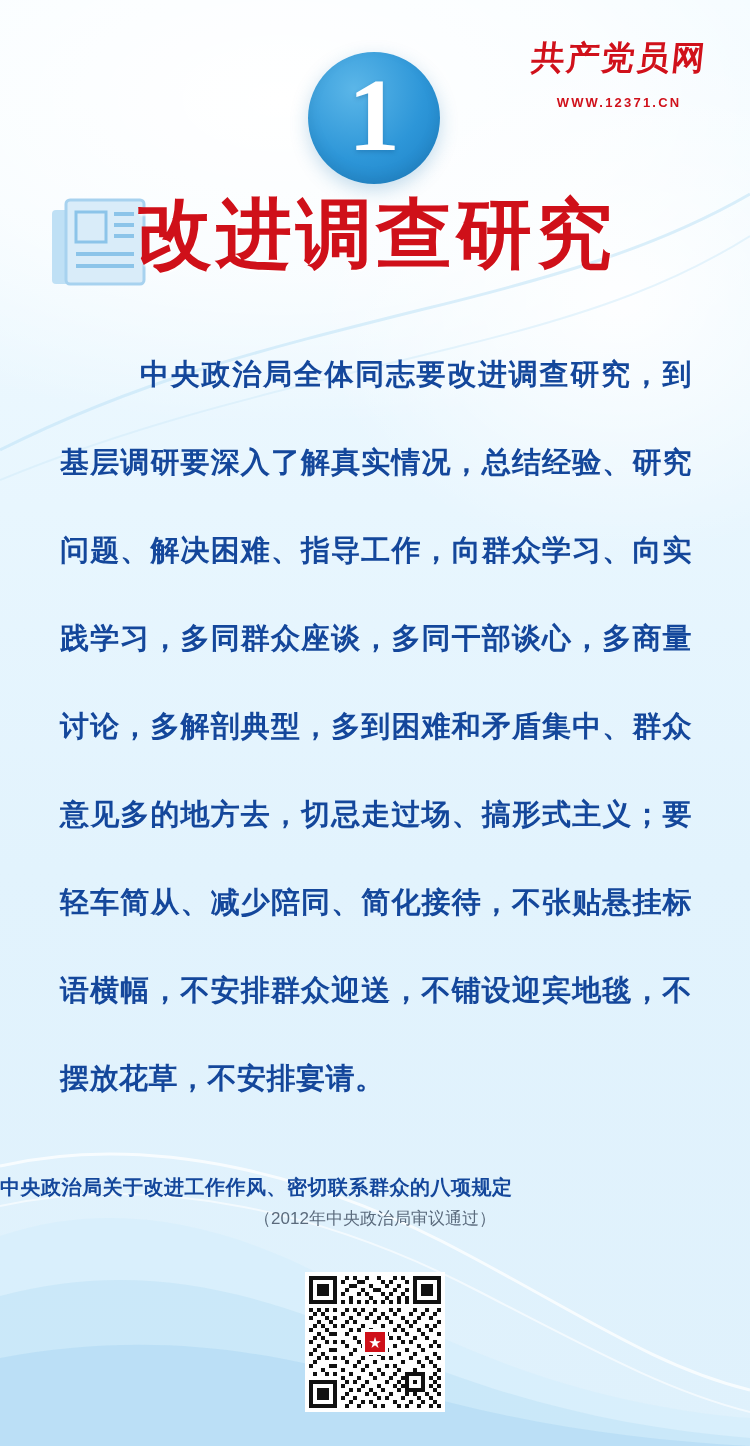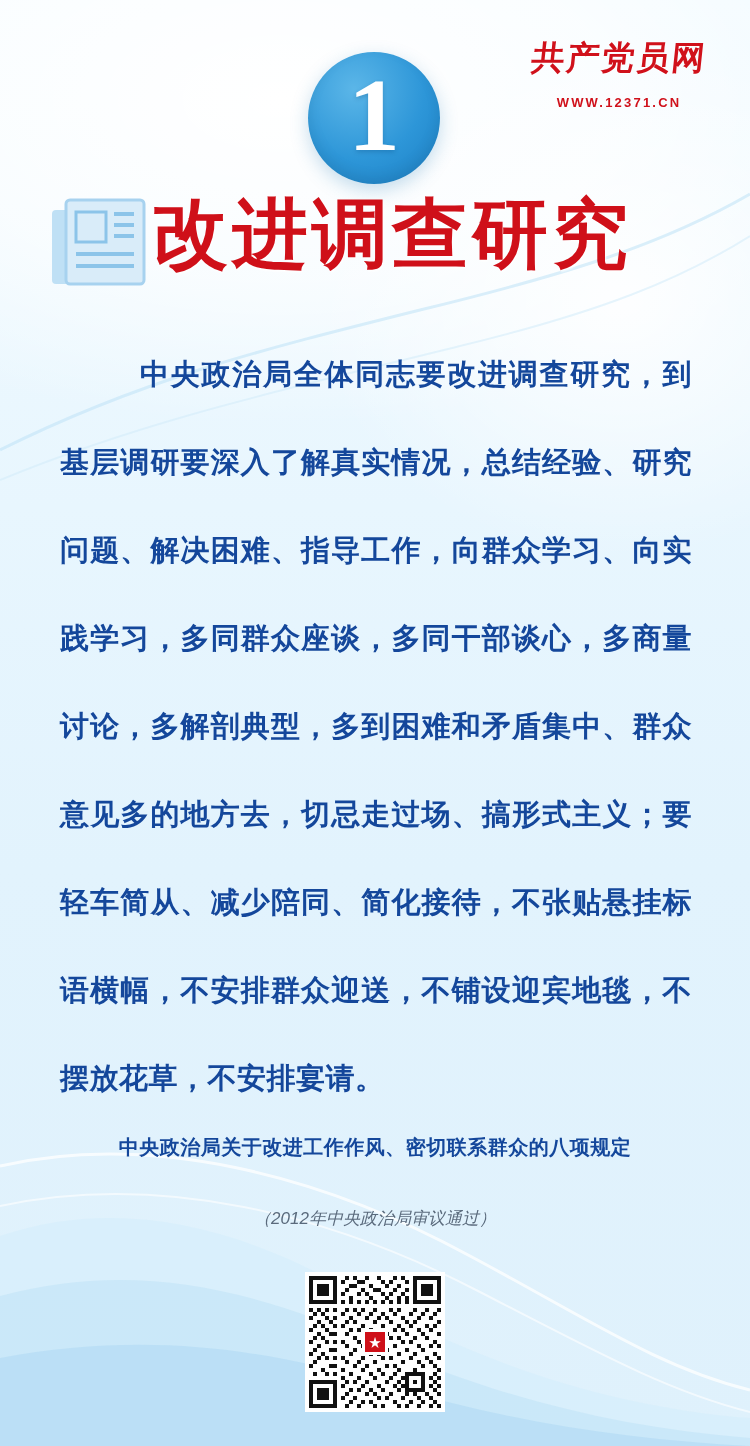--- a/index.html
+++ b/index.html
@@ -121,21 +121,20 @@
     left: 136px;
     top: 12px;
     width: 580px;
     font-family: "Liberation Sans", sans-serif;
     font-weight: bold;
     font-size: 76px;
     letter-spacing: 4px;
     color: #cf1019;
     line-height: 1.15;
     text-shadow: 1px 2px 2px rgba(255,255,255,.8);
-    margin-left: 16px;
   }
 
   
   .body-text {
     position: absolute;
     top: 330px;
     left: 60px;
     width: 632px;
     font-family: "Liberation Sans", sans-serif;
     font-size: 29px;
@@ -143,40 +142,38 @@
     line-height: 88px;
     color: #14479b;
     text-align: justify;
     text-indent: 80px;
     letter-spacing: 0.5px;
   }
 
   
   .footer-source {
     position: absolute;
-    top: 1134px;
+    top: 1174px;
     left: 0;
     width: 750px;
-    text-align: center;
     font-family: "Liberation Serif", serif;
     font-weight: bold;
     font-size: 20px;
     color: #14479b;
     letter-spacing: .5px;
   }
   .footer-note {
     position: absolute;
     top: 1207px;
     left: 0;
     width: 750px;
     text-align: center;
     font-family: "Liberation Sans", sans-serif;
     font-size: 17px;
     color: #5a6a7c;
-    font-style: italic;
   }
 
   .qr {
     position: absolute;
     top: 1272px;
     left: 50%;
     transform: translateX(-50%);
     width: 140px;
     height: 140px;
     background: #ffffff;

